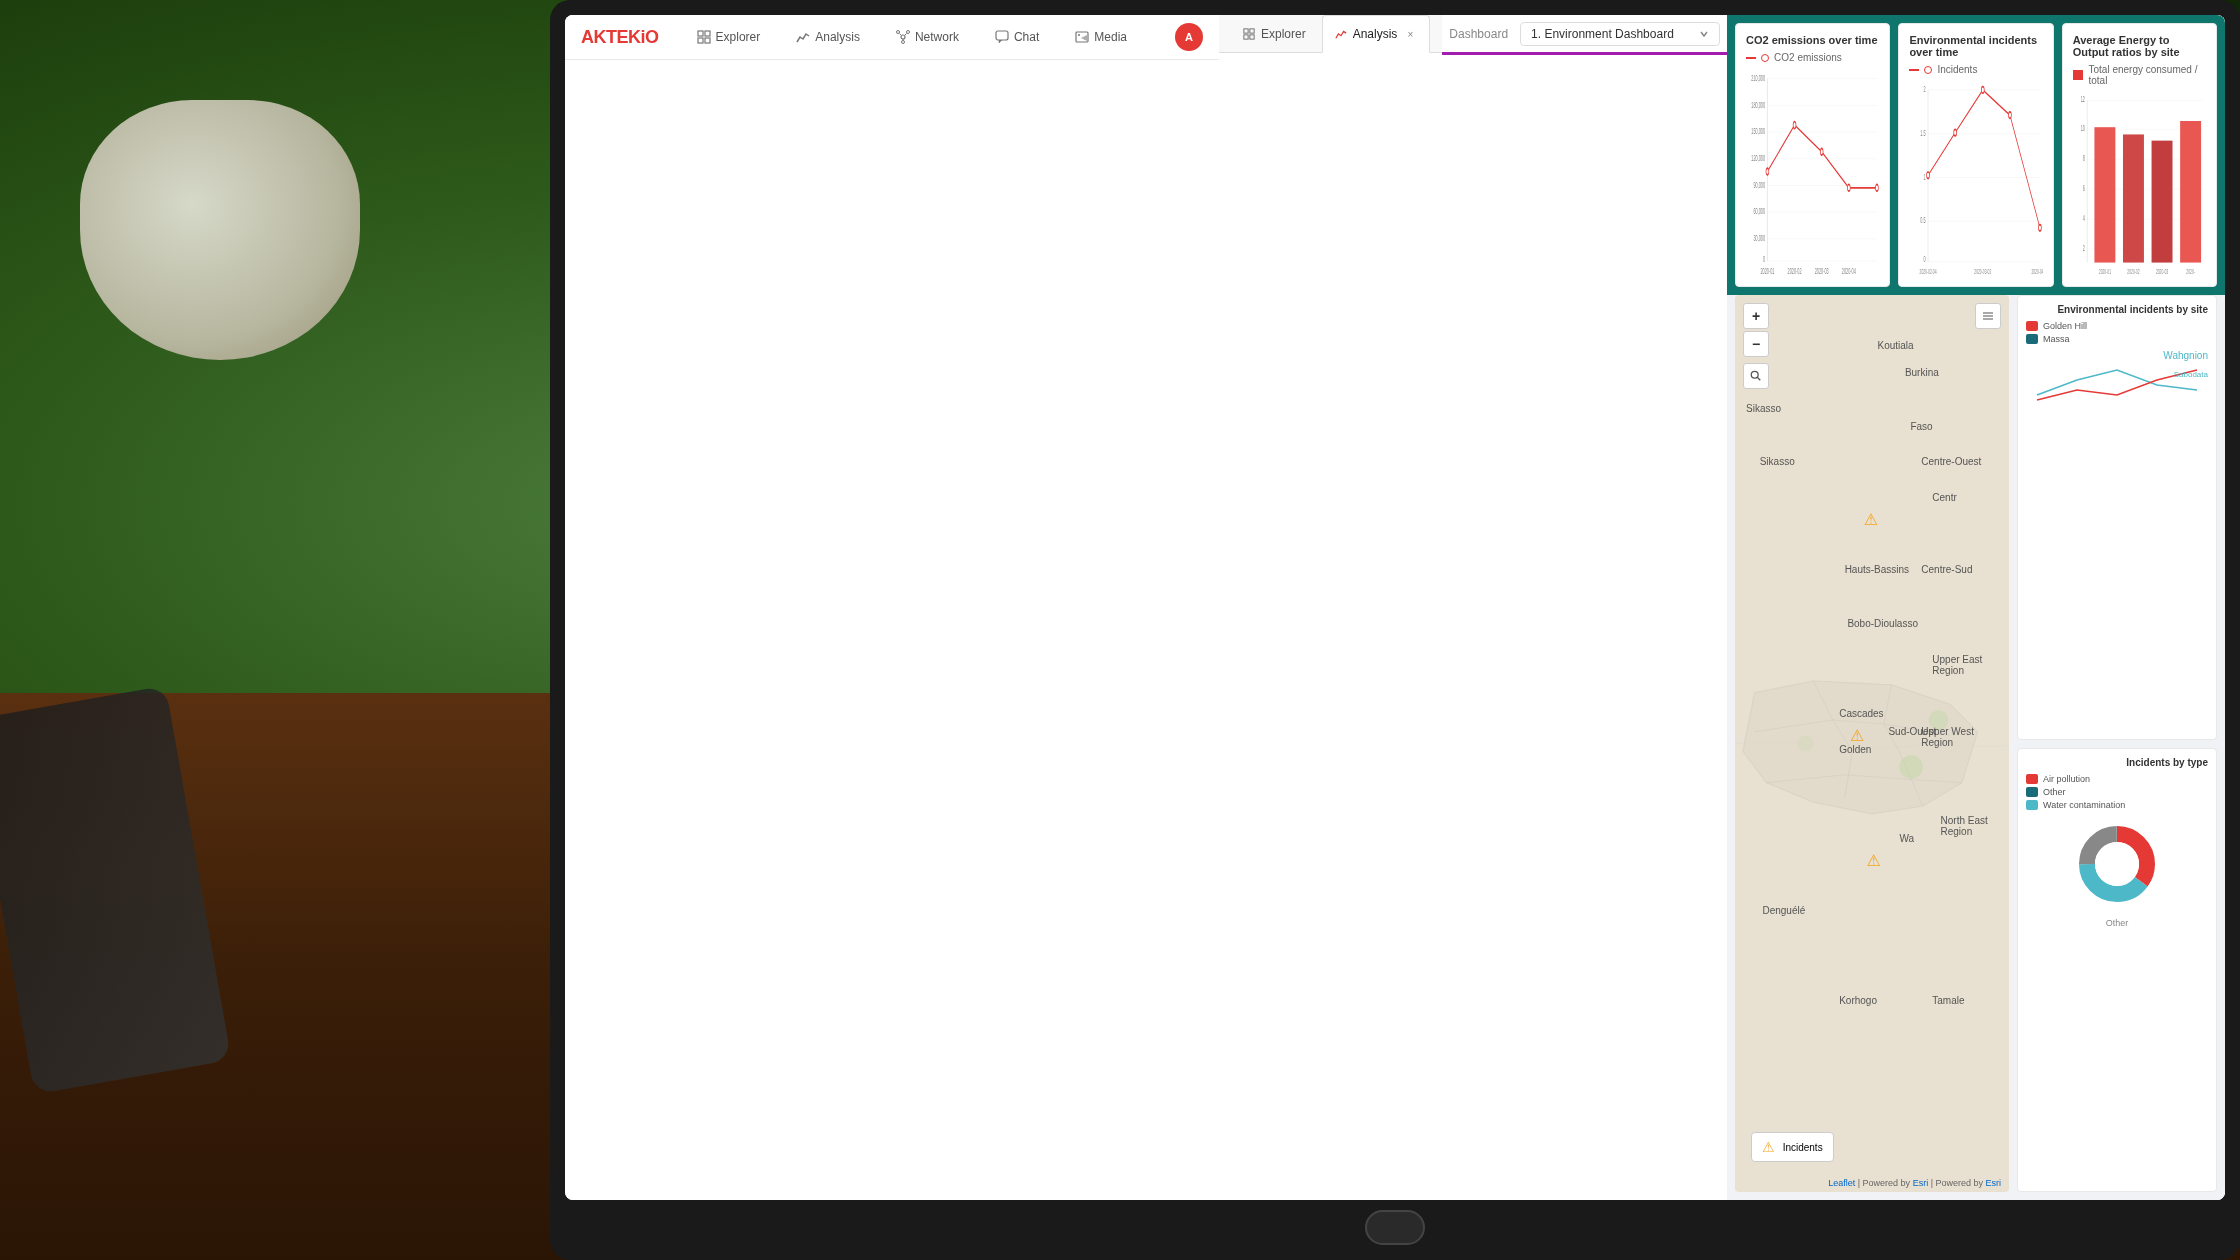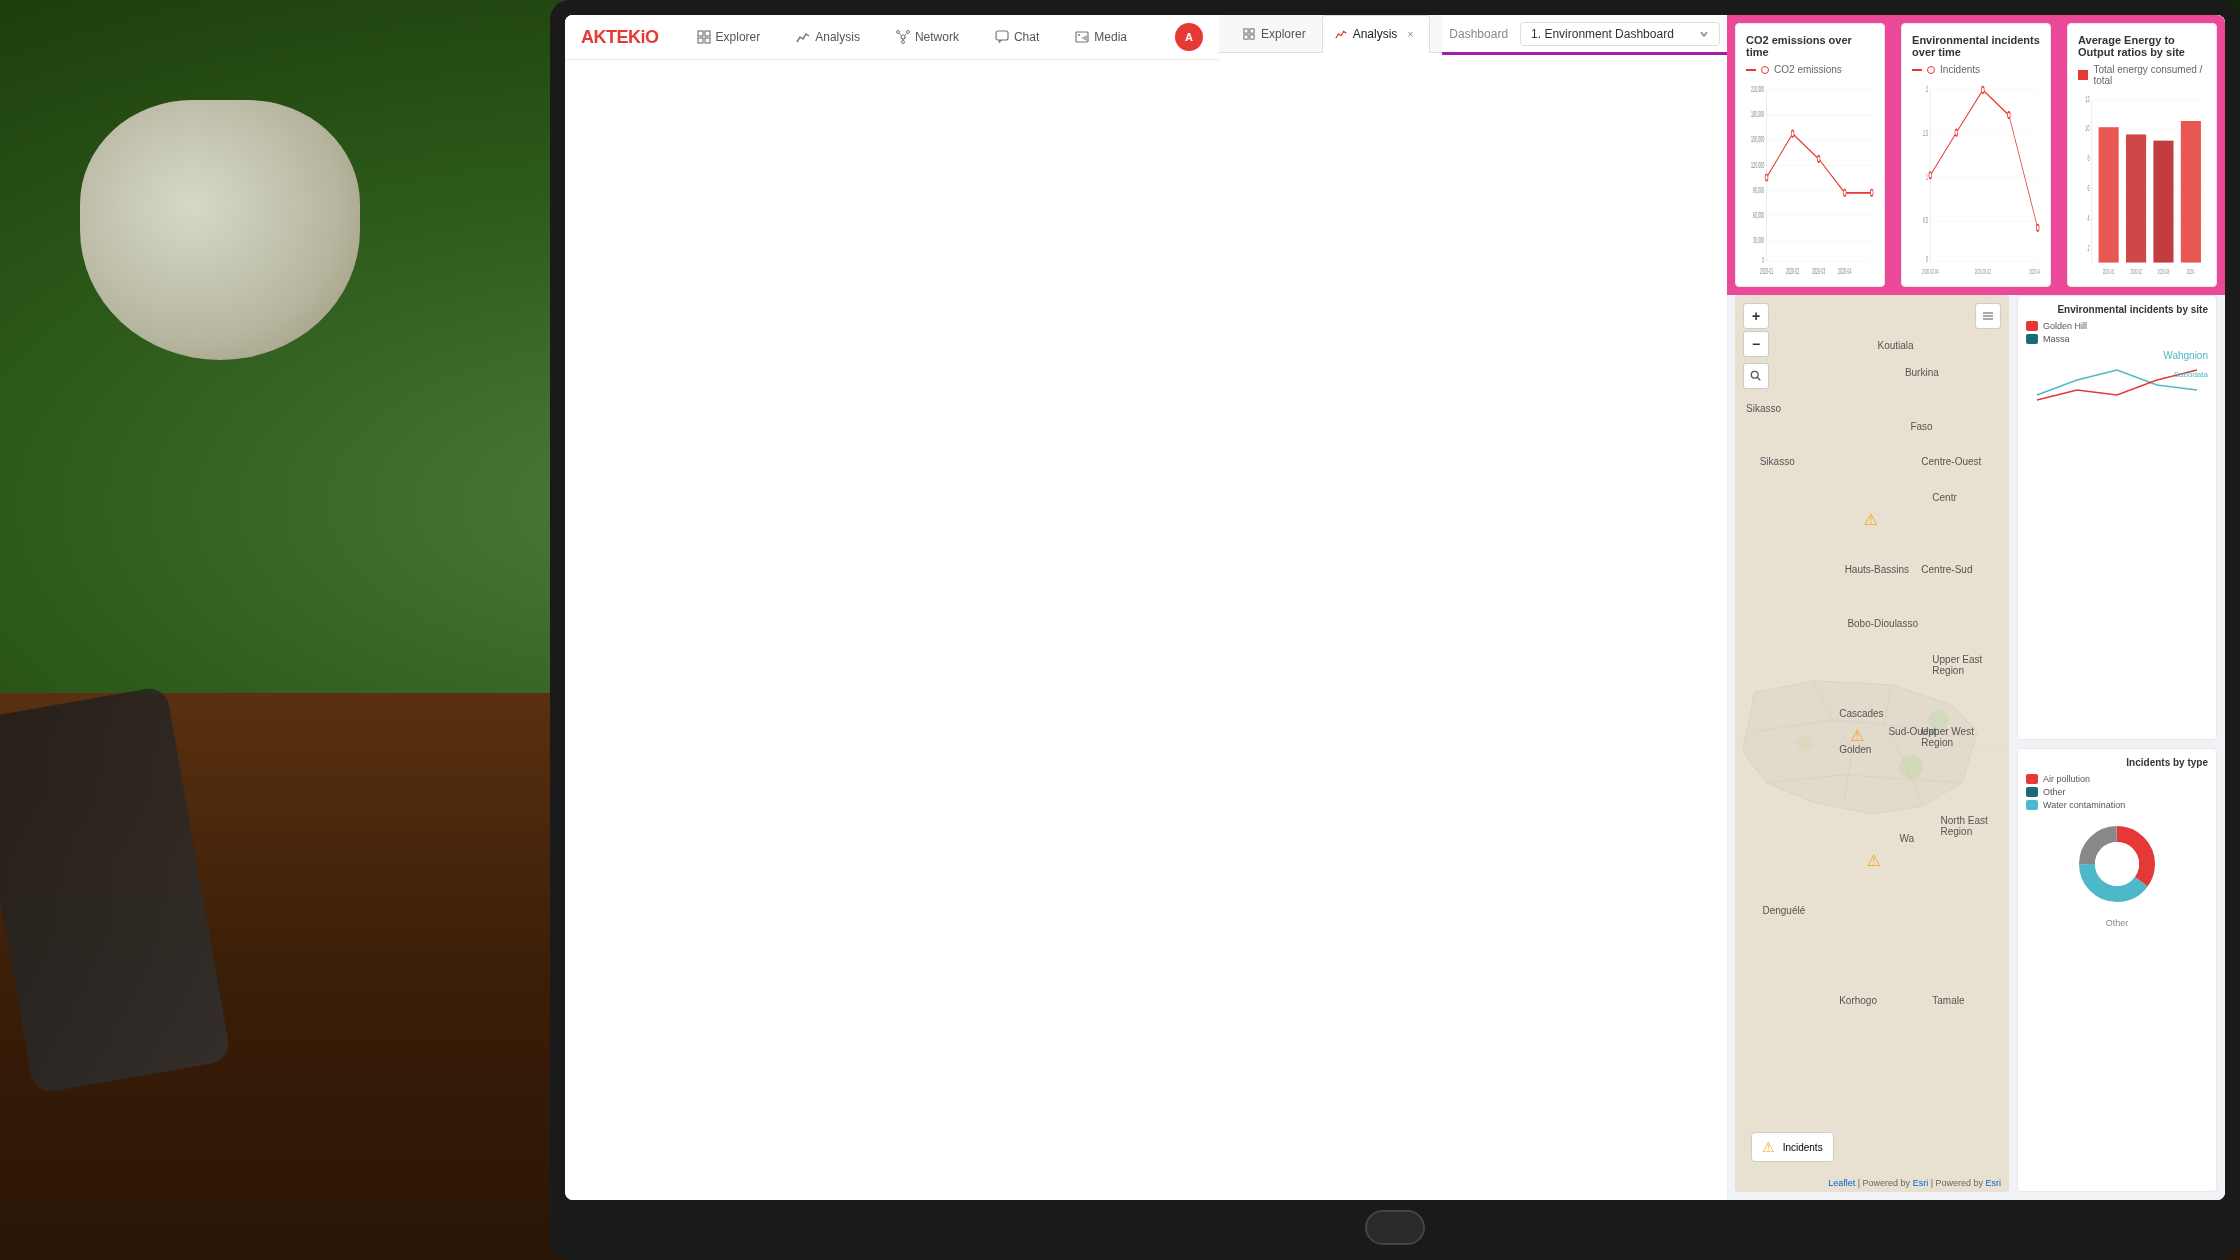--- a/index.html
+++ b/index.html
@@ -210,24 +210,24 @@
       flex: 1;
       overflow: hidden;
       display: flex;
       flex-direction: column;
       background: #f0f2f5;
     }
 
     
     .charts-row {
       display: flex;
-      gap: 16px;
+      gap: 8px;
       padding: 8px;
       height: 280px;
-      background: #ec4899;
+      background: #0f766e;
     }
 
     .chart-panel {
       flex: 1;
       background: white;
       border: 1px solid #e8e8e8;
       border-radius: 4px;
       padding: 10px;
       display: flex;
       flex-direction: column;

